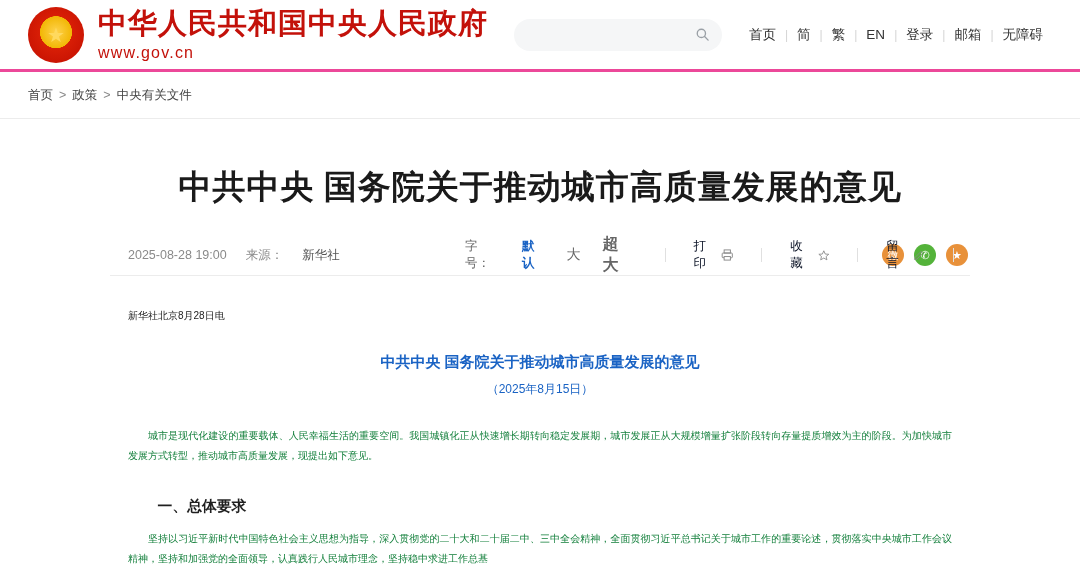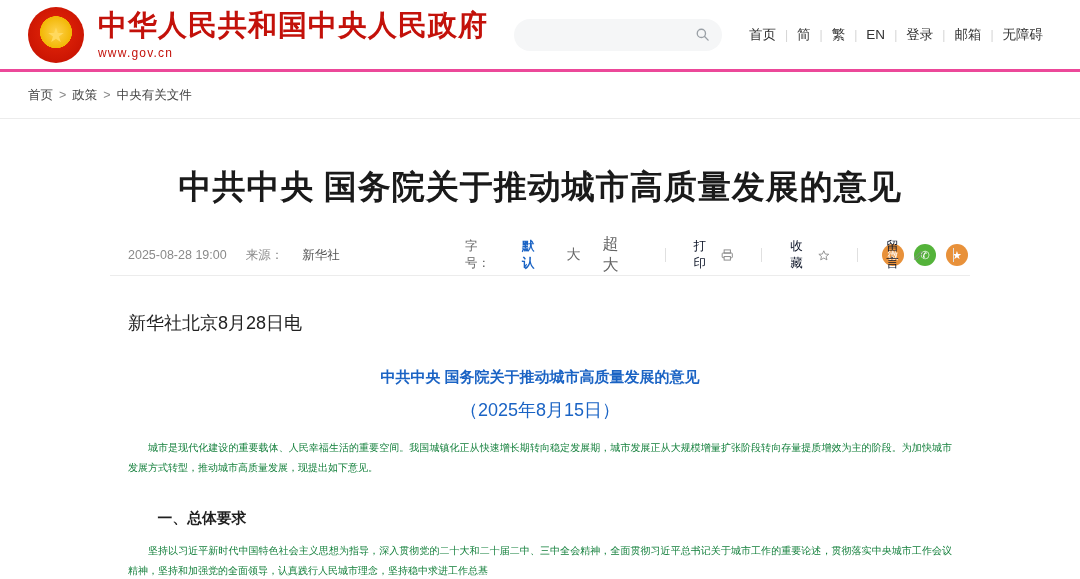--- a/index.html
+++ b/index.html
@@ -46,21 +46,21 @@
   .brand-text { display: flex; flex-direction: column; gap: 3px; }
   .brand-title {
     font-family: "Liberation Serif", serif;
     font-size: 29px;
     font-weight: bold;
     color: #c3110a;
     letter-spacing: 1px;
     line-height: 1.15;
   }
   .brand-sub {
-    font-size: 12px;
+    font-size: 16px;
     color: #c3110a;
     letter-spacing: 1.2px;
   }
 
   .header-right {
     position: absolute;
     right: 28px;
     top: 50%;
     transform: translateY(-50%);
     display: flex;
@@ -153,55 +153,55 @@
     left: 355px;
     display: flex;
     align-items: center;
     gap: 12px;
     color: #555;
   }
   .fontsize-label { color: #666; margin-right: 6px; }
   .fs-opt { padding: 0 5px; color: #666; cursor: pointer; }
   .fs-opt.active { color: #1a63c4; font-weight: bold; }
   .fs-opt.big { font-size: 14px; }
-  .fs-opt.bigger { font-size: 16px; }
+  .fs-opt.bigger { font-size: 16px; font-weight: bold; }
   .vline { width: 1px; height: 14px; background: #e0e0e0; margin: 0 16px; }
   .meta-act { display: inline-flex; align-items: center; gap: 5px; color: #0f172a; }
   .meta-right {
     margin-left: auto;
     display: flex;
     align-items: center;
     gap: 10px;
   }
   .circle-btn {
     width: 22px; height: 22px;
     border-radius: 50%;
     display: flex; align-items: center; justify-content: center;
     font-size: 11px;
     color: #fff;
   }
   .c-weibo { background: #e8913a; }
   .c-wechat { background: #54b33a; }
   .c-fav { background: #e8913a; }
 
   .body-wrap { padding: 30px 18px 0 18px; }
-  .lead { font-size: 18px; color: #222; margin-bottom: 22px; line-height: 1.9; }
+  .lead { font-size: 10px; color: #222; margin-bottom: 22px; line-height: 1.9; }
   .sub-title {
     text-align: center;
     color: #1a63c4;
     font-size: 15px;
     font-weight: bold;
     line-height: 2;
   }
   .sub-date {
     text-align: center;
     color: #1a63c4;
-    font-size: 18px;
+    font-size: 12px;
     line-height: 2.1;
-    margin-bottom: 8px;
+    margin-bottom: 24px;
   }
   .para {
     font-size: 10px;
     color: #15803d;
     line-height: 2.0;
     text-indent: 2em;
     text-align: justify;
     margin-top: 8px;
   }
   .section-head {

